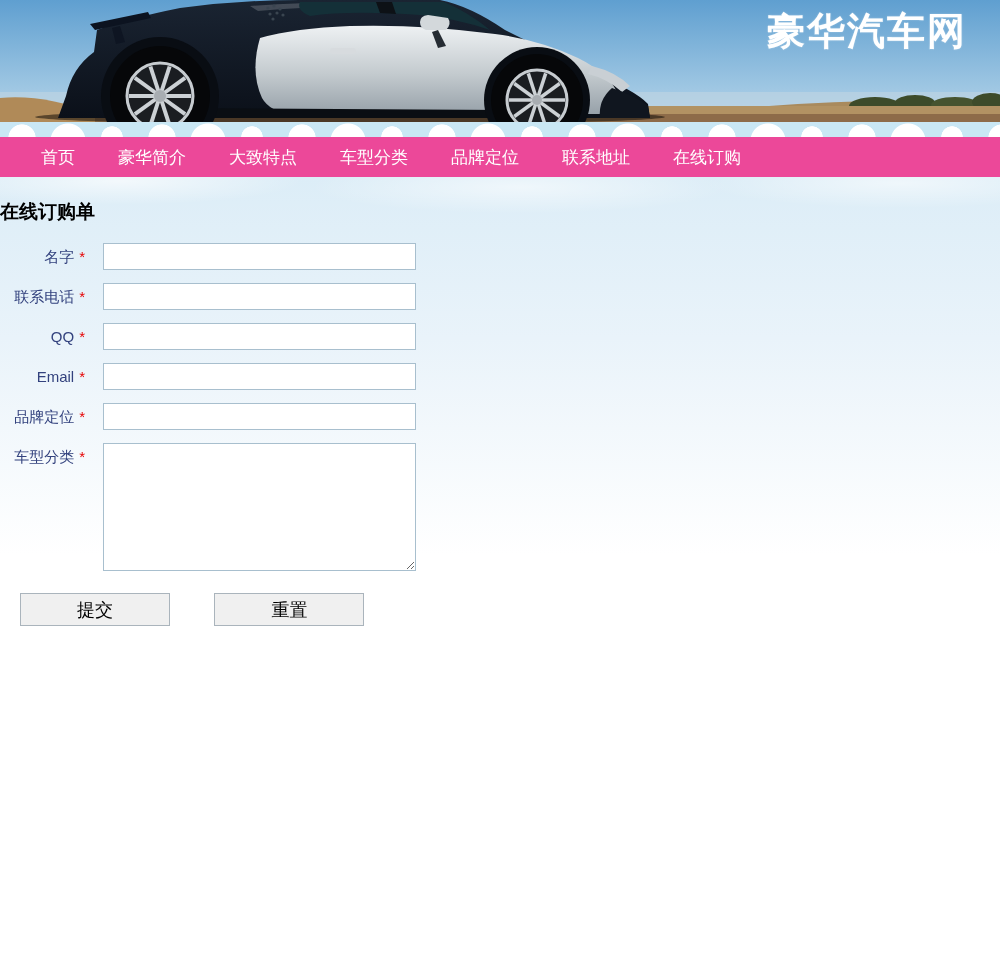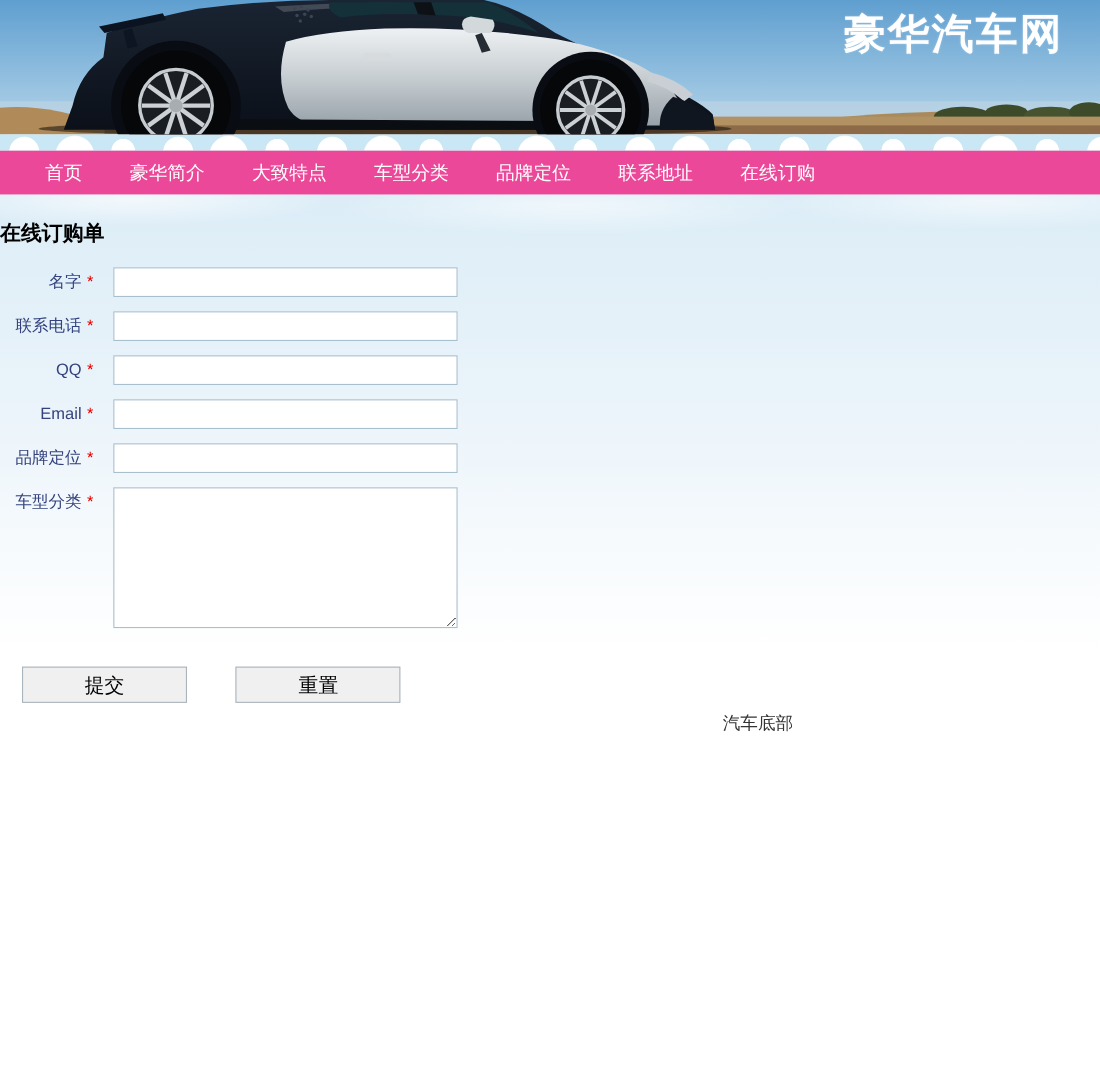--- a/index.html
+++ b/index.html
@@ -115,21 +115,21 @@
   .buttons-row { margin-top: 22px; padding-left: 20px; }
   .form-button {
     width: 150px; height: 33px;
     background: #f0f0f0;
     border: 1px solid #aab4bc;
     font-family: inherit;
     font-size: 18px;
     color: #000000;
     cursor: pointer;
   }
-  .form-button + .form-button { margin-left: 40px; margin-top: 13px; }
+  .form-button + .form-button { margin-left: 40px; }
   .footer-text {
     margin: 9px 0 0 657px;
     font-size: 16px;
     color: #333333;
   }
 </style>
 </head>
 <body>
 
 <div class="header">
@@ -276,14 +276,13 @@
       <label><span>车型分类</span><span class="req">*</span></label>
       <textarea class="textarea-input" style=""></textarea>
     </div>
 
     <div class="buttons-row">
       <button type="button" class="form-button">提交</button>
       <button type="button" class="form-button">重置</button>
     </div>
   </form>
 
-  <div class="footer-text">汽车底部</div>
 </div>
 
 </body></html>

